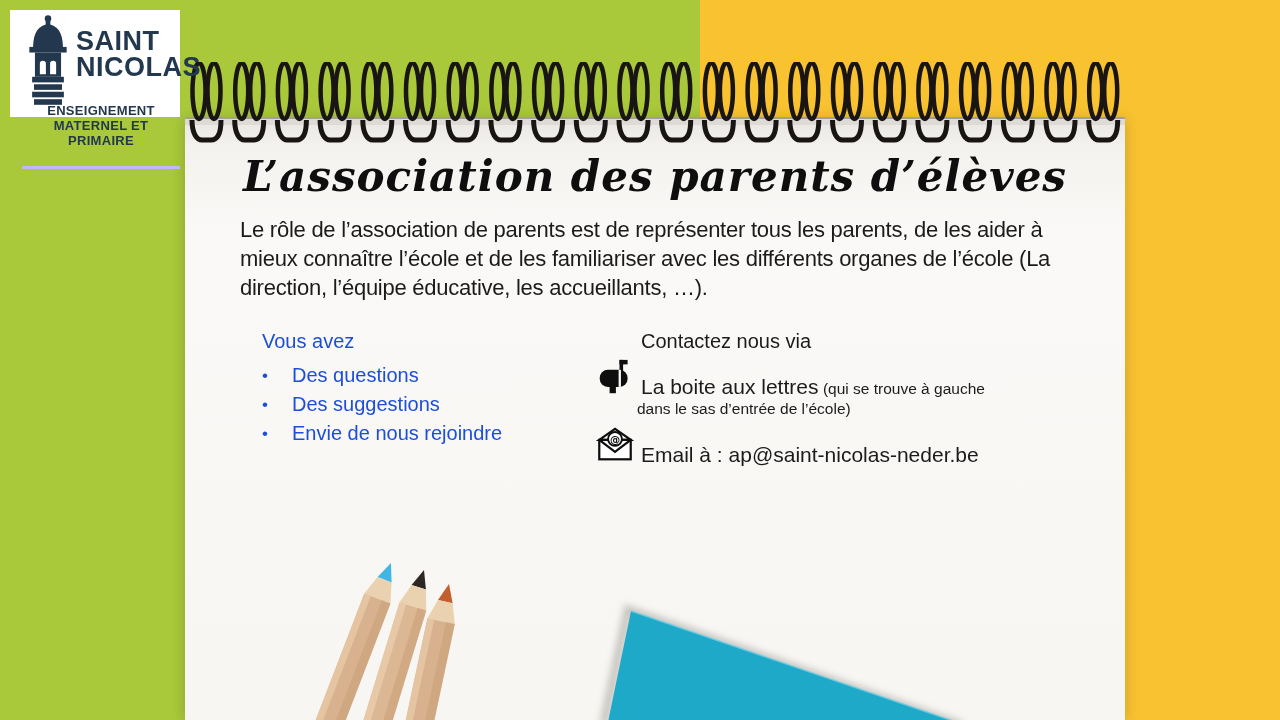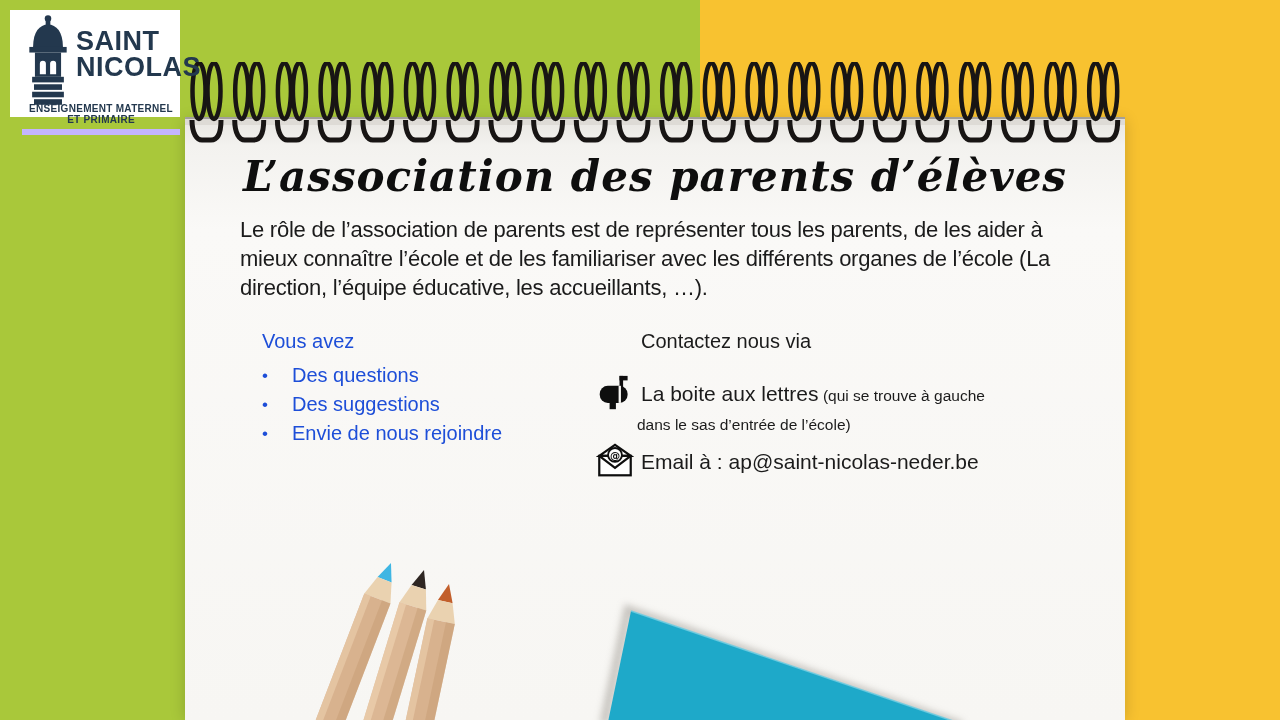--- a/index.html
+++ b/index.html
@@ -10,34 +10,34 @@
     background:linear-gradient(180deg,#e9e7e3 0px,#f3f2ef 26px,#faf9f7 110px,#f7f6f3 100%);
     box-shadow:0 0 14px rgba(0,0,0,.18);}
   .binding{position:absolute;left:185px;top:62px;width:940px;height:88px;z-index:6;}
   .logo{position:absolute;left:10px;top:10px;width:170px;height:107px;background:#ffffff;
     z-index:7;display:flex;align-items:flex-start;padding:0;box-sizing:border-box;}
   .logo-inner{position:relative;width:100%;height:100%;}
   .tower{position:absolute;left:10px;top:5px;}
   .logo-text{position:absolute;left:66px;top:18px;color:#23384e;font-weight:bold;
     font-size:27px;line-height:26px;letter-spacing:.5px;font-family:"Liberation Sans",sans-serif;}
   .logo-banner{position:absolute;left:12px;top:93px;width:158px;text-align:center;color:#23384e;
-    font-size:10px;font-weight:bold;letter-spacing:.3px;border-bottom:6px solid #c4b5fd;padding-bottom:4px;}
+    font-size:13px;font-weight:bold;letter-spacing:.3px;border-bottom:3px solid #c4b5fd;padding-bottom:18px;}
   .title{position:absolute;left:215px;top:152px;width:880px;text-align:center;color:#0e0e0e;
     font-family:"DejaVu Serif",serif;font-style:italic;font-weight:bold;font-size:42px;
     letter-spacing:1px;z-index:8;}
   .intro{position:absolute;left:240px;top:215px;width:822px;font-size:22px;line-height:29px;
     color:#1b1b1b;letter-spacing:-.25px;z-index:8;}
   .youhave{position:absolute;left:262px;top:330px;z-index:8;color:#1d4ed8;}
   .youhave .h{font-size:20px;margin-bottom:8px;}
   .youhave ul{list-style:none;margin:0;padding:0;}
   .youhave li{font-size:20px;line-height:29px;display:flex;}
   .youhave .blt{width:30px;font-size:17px;}
   .contact{position:absolute;left:596px;top:330px;width:450px;z-index:8;color:#1b1b1b;}
-  .contact .h{font-size:20px;margin-left:45px;margin-bottom:20px;}
-  .crow{display:flex;align-items:center;}
+  .contact .h{font-size:20px;margin-left:45px;margin-bottom:4px;}
+  .crow{display:flex;align-items:flex-end;}
   .cicon{width:45px;flex:0 0 45px;padding-top:2px;}
   .big{font-size:21px;}
   .small{font-size:15.5px;}
   .note2{margin-left:41px;font-size:15.5px;line-height:18px;margin-top:1px;}
   .emailrow{margin-top:6px;}
   .closing{position:absolute;left:730px;top:459px;width:336px;font-size:21px;line-height:29.5px;
     text-align:justify;color:#111;z-index:8;}
   .signature{position:absolute;left:760px;top:597px;width:352px;text-align:right;color:#111;
     font-family:"DejaVu Serif",serif;font-style:italic;font-weight:bold;font-size:27px;z-index:8;}
   .art{position:absolute;z-index:5;}

